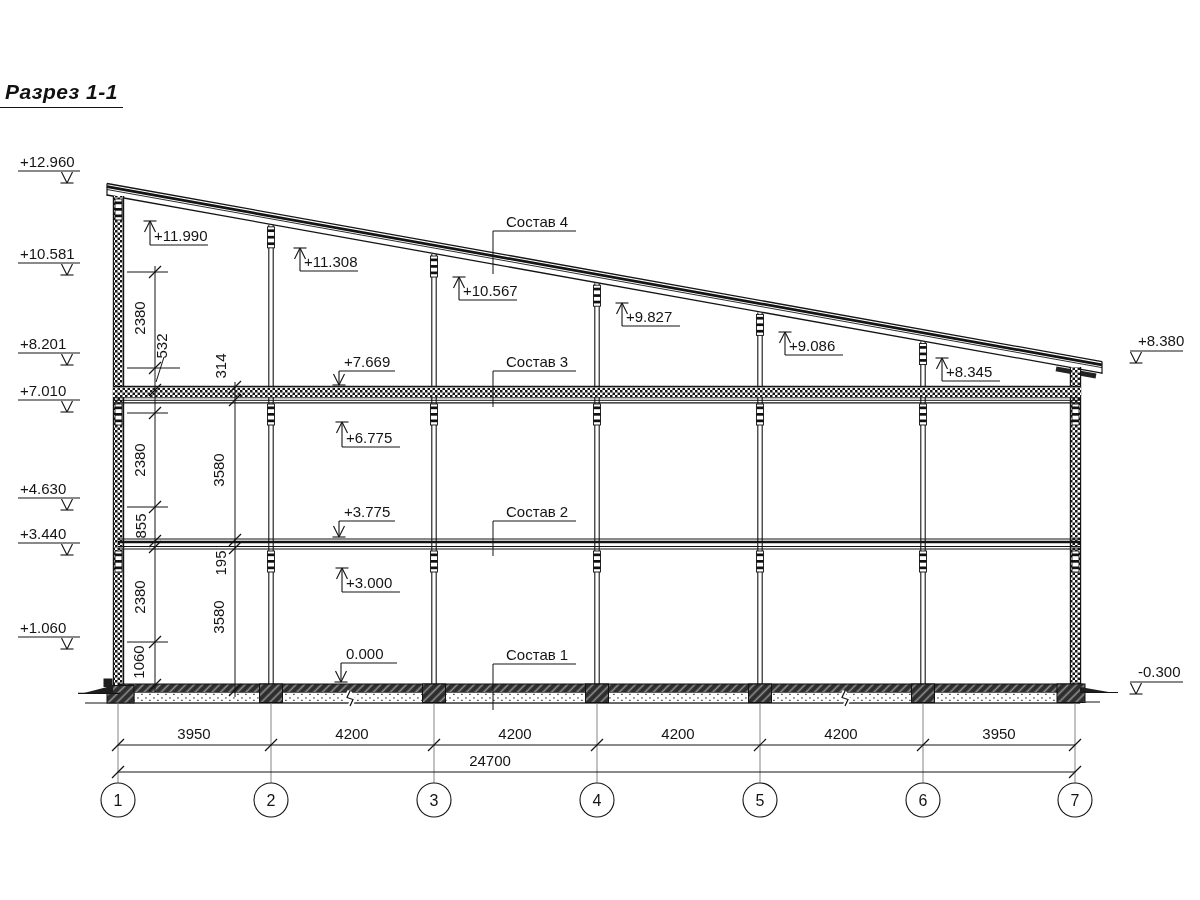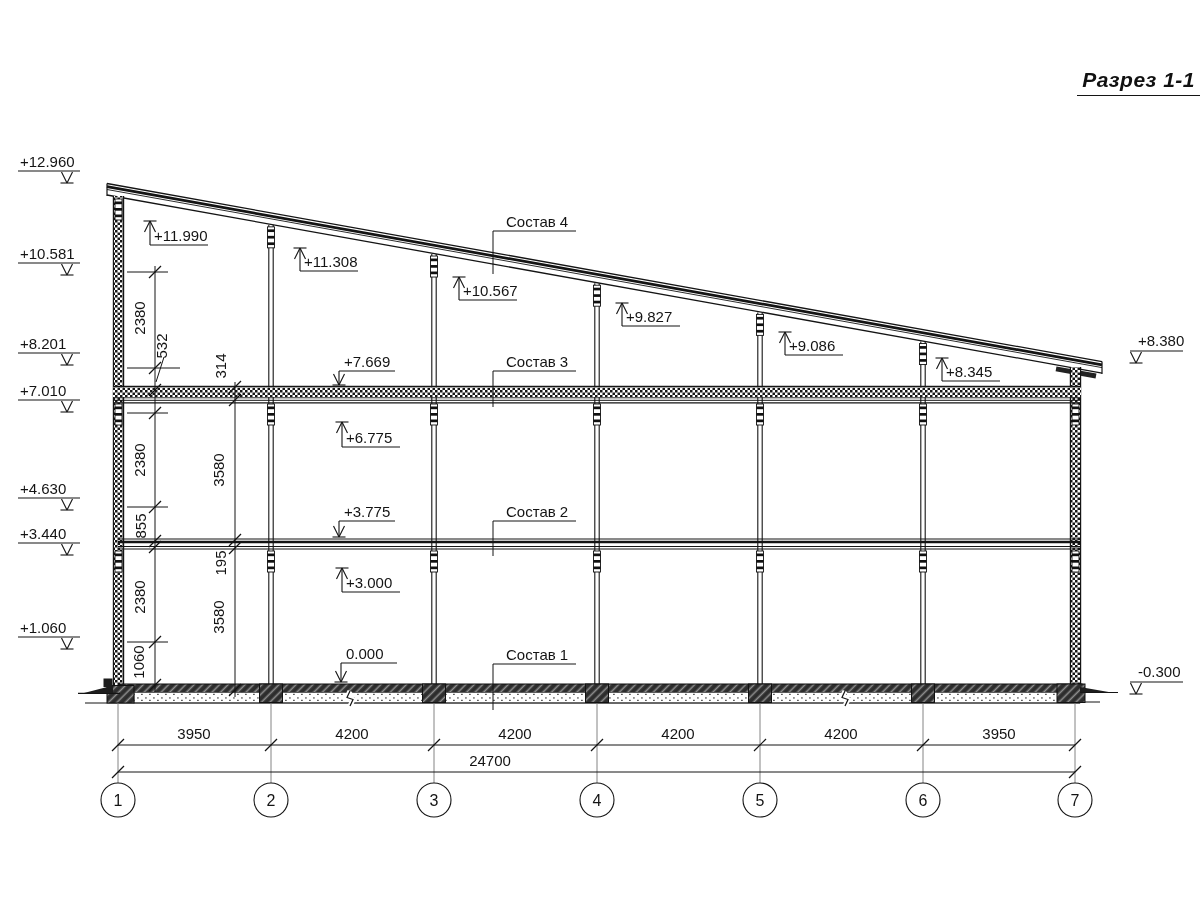--- a/index.html
+++ b/index.html
@@ -1,18 +1,18 @@
 <!DOCTYPE html>
 <html><head>
 <meta charset="utf-8">
 <style>
   html,body{margin:0;padding:0;background:#fff}
   .stage{position:relative;width:1200px;height:900px;background:#fff;overflow:hidden;
          font-family:"Liberation Sans",sans-serif}
-  .title{position:absolute;top:68px;left:0;width:100%;text-align:right;
+  .title{position:absolute;top:80px;left:0;width:100%;text-align:left;
          font:italic 600 21px "Liberation Sans",sans-serif;color:#111;letter-spacing:.5px}
   .title span{display:inline-block;border-bottom:1.6px solid #141414;padding:0 5px 3px}
   svg{position:absolute;left:0;top:0}
   svg text{font-family:"Liberation Sans",sans-serif;fill:#141414}
 </style>
 </head>
 <body>
 
 <div class="stage">
   <div class="title">

